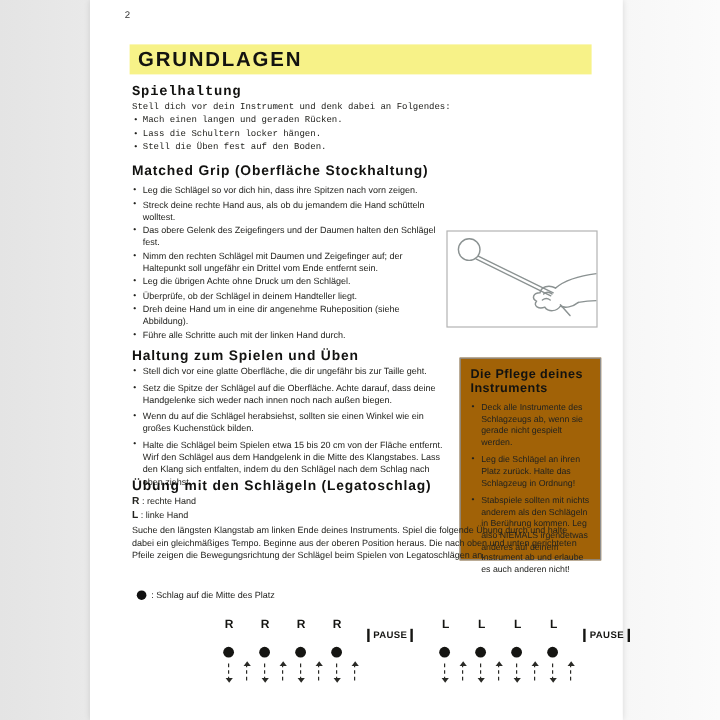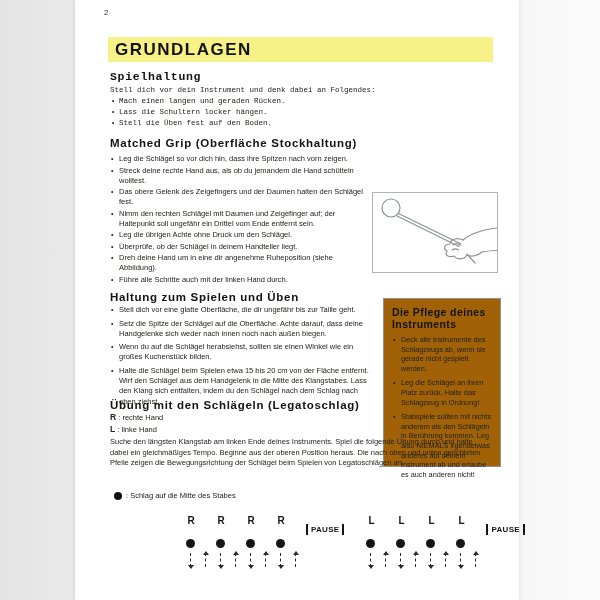--- a/index.html
+++ b/index.html
@@ -149,21 +149,21 @@
       </div>
       <div class="rl">
         <b>L</b>
         <span>:  linke Hand</span>
       </div>
       <p style="width:383px;margin-top:2px;">Suche den längsten Klangstab am linken Ende deines Instruments. Spiel die folgende Übung durch und halte dabei ein gleichmäßiges Tempo. Beginne aus der oberen Position heraus. Die nach oben und unten gerichteten Pfeile zeigen die Bewegungsrichtung der Schlägel beim Spielen von Legatoschlägen an.</p>
     </div>
 
     <div class="note-legend">
       <span class="dot-icon"></span>
-      <span>:  Schlag auf die Mitte des Stabes</span>
+      <span>:  Schlag auf die Mitte des Platz</span>
     </div>
 
     <div class="ex-row">
 
       <div class="cell">
         <span class="ltr">R</span>
         <span class="dot"></span>
         <span class="arr down"></span>
         <span class="arr up"></span>
       </div>

